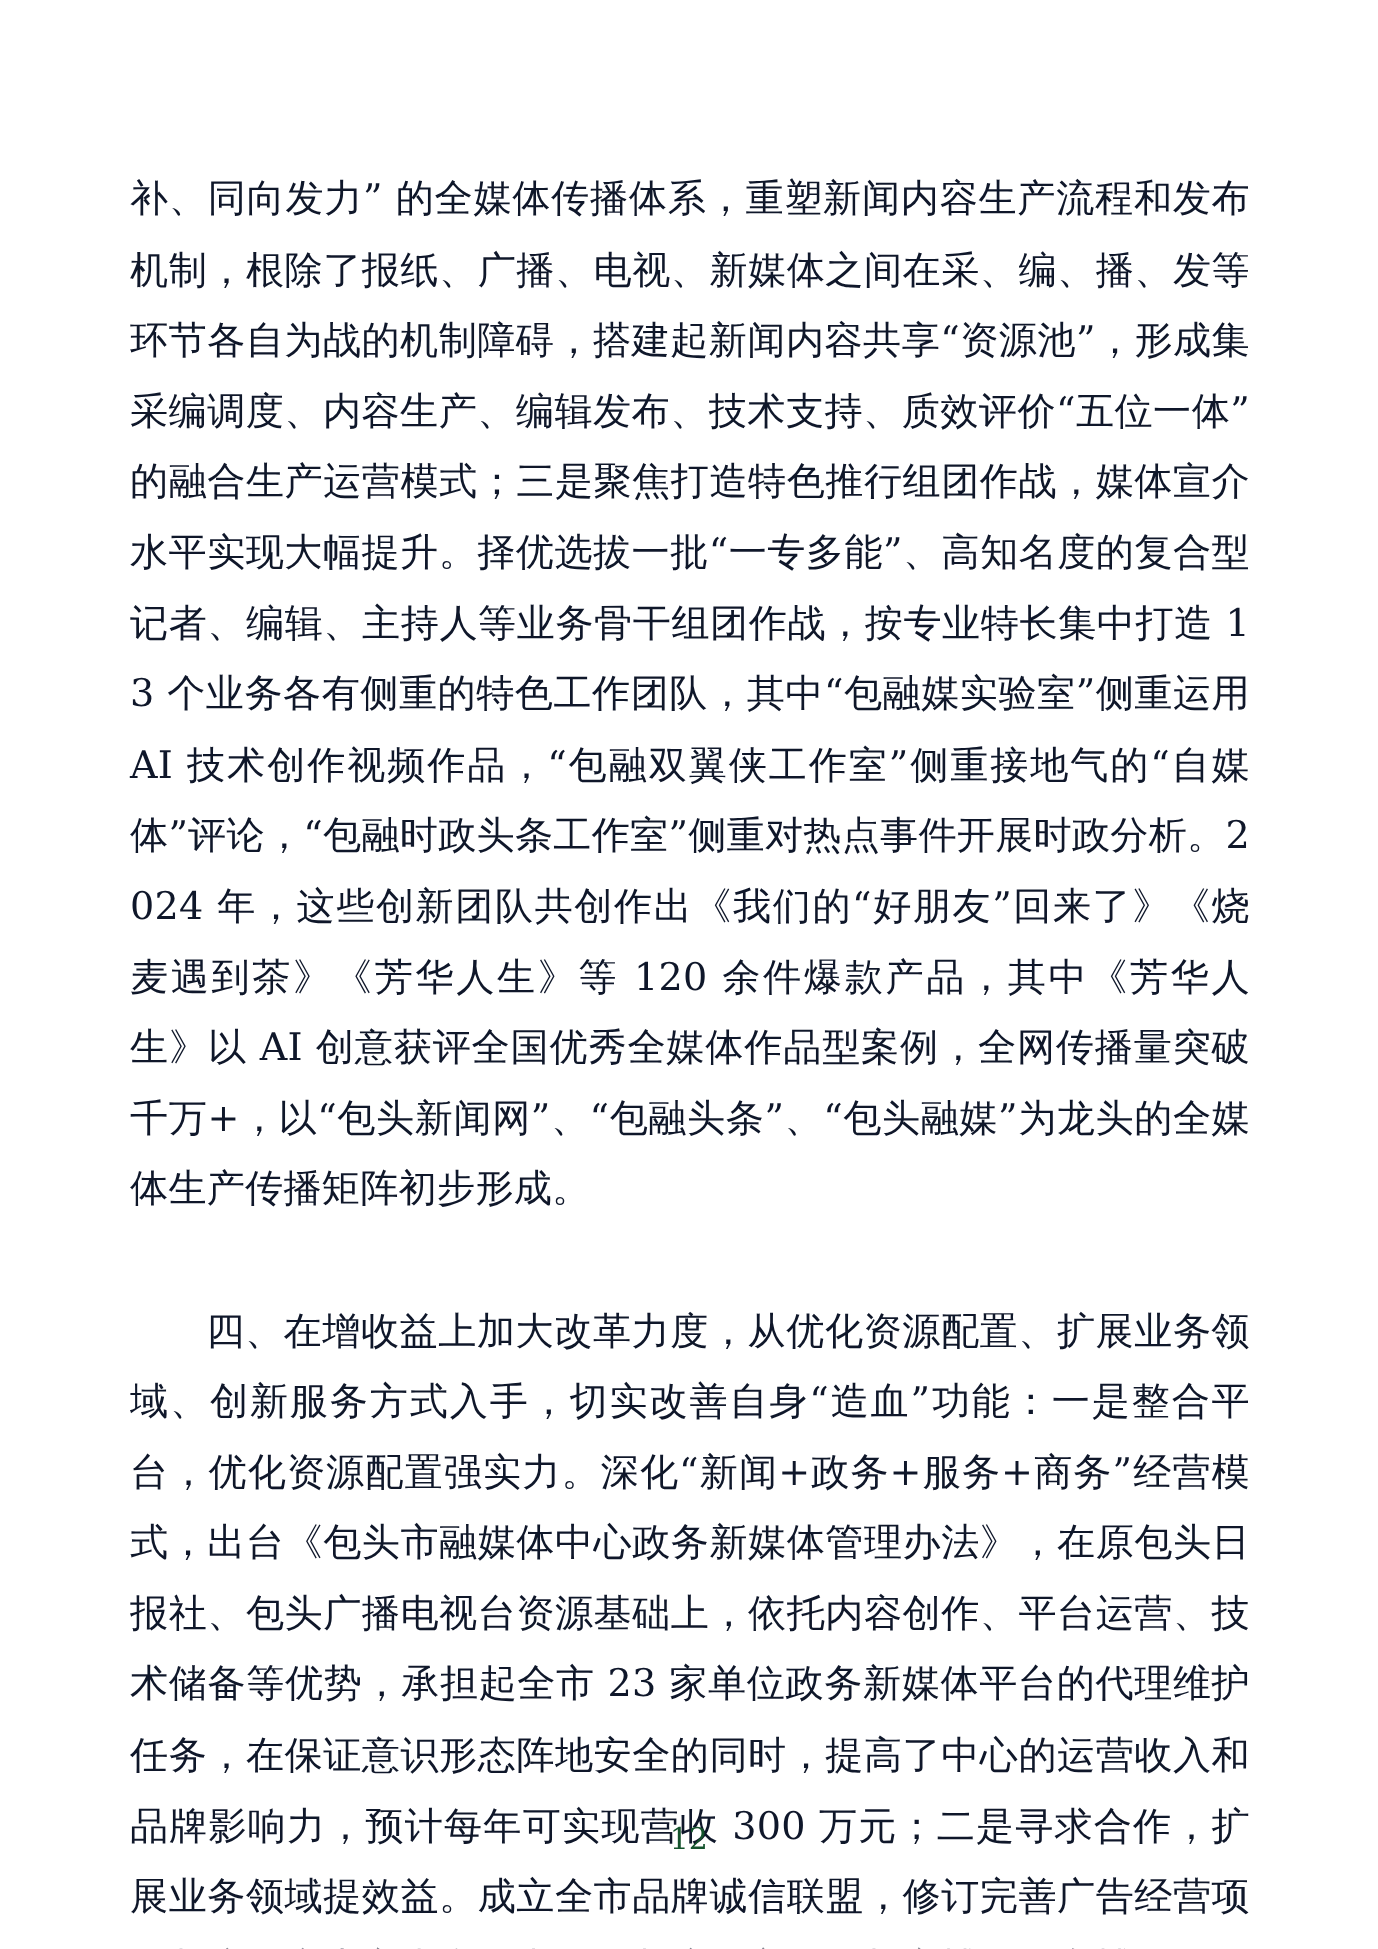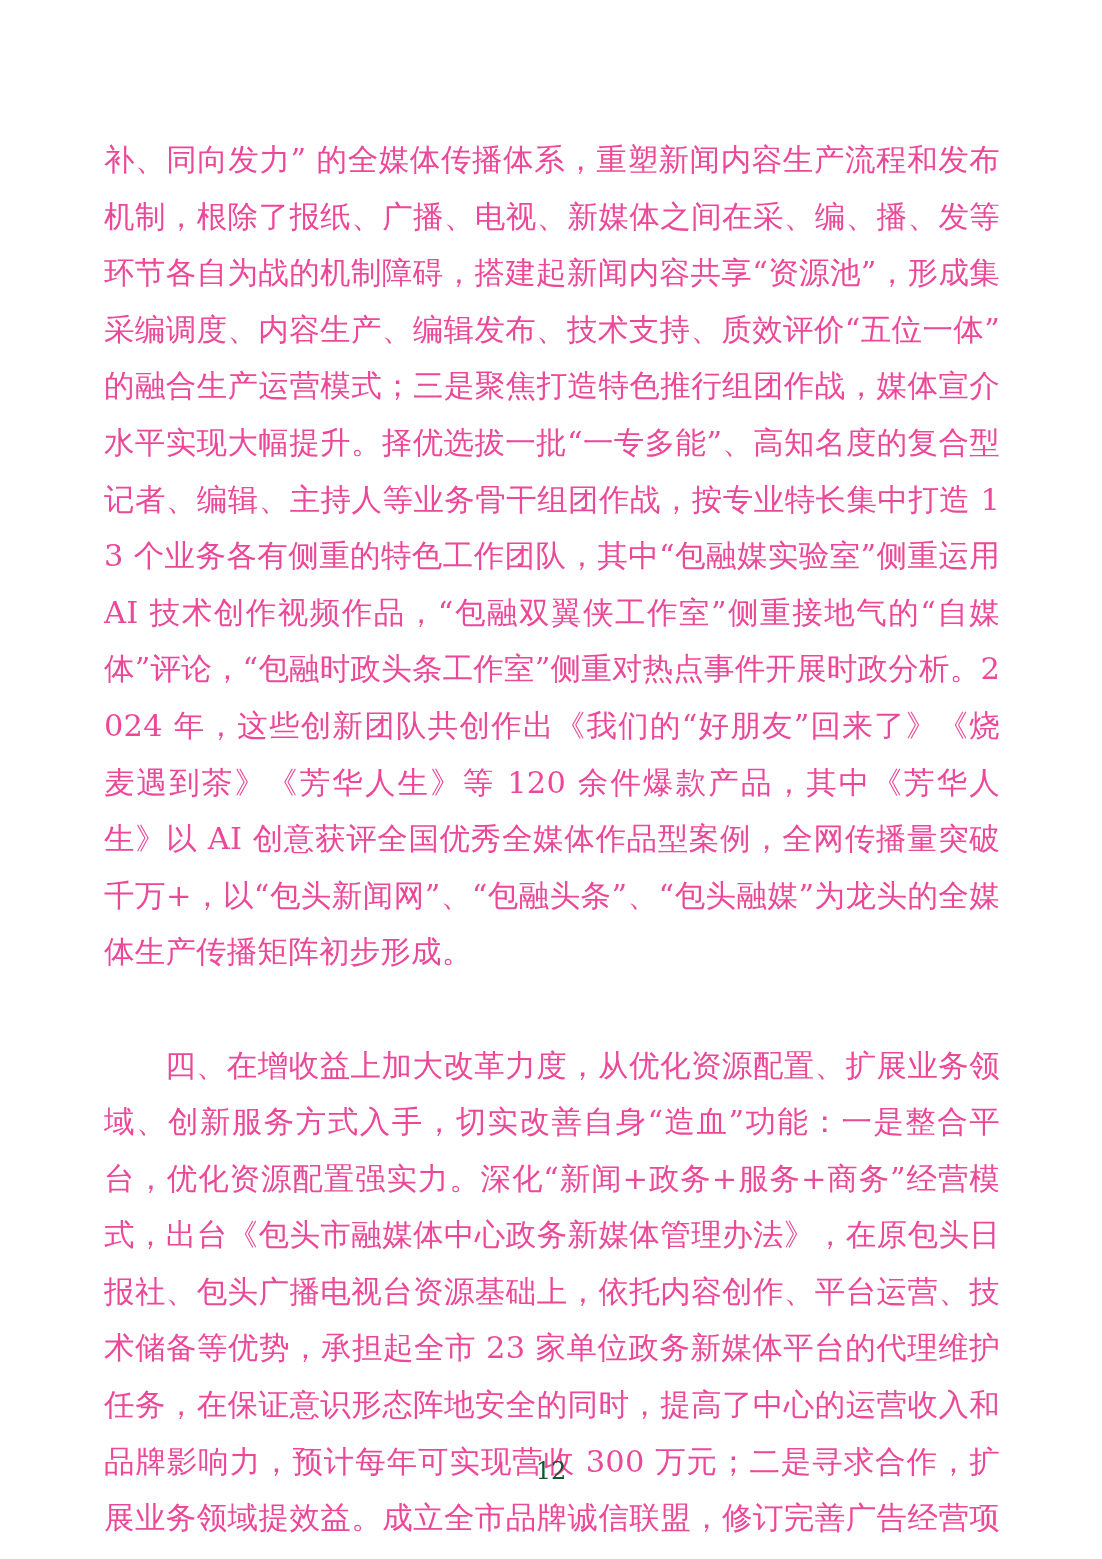--- a/index.html
+++ b/index.html
@@ -22,21 +22,21 @@
   .text-block {
     position: absolute;
     left: 104px;
     top: 132px;
     width: 896px;
   }
   .para {
     margin: 0;
     font-size: 30.5px;
     line-height: 56.6px;
-    color: #ec4899;
+    color: #0f172a;
     text-align: justify;
     text-justify: inter-ideograph;
     letter-spacing: 0.2px;
     font-family: "DejaVu Serif", "Liberation Serif", serif;
     word-break: break-all;
   }
   .para + .para {
     margin-top: 56.6px;
   }
   .para.indent {

